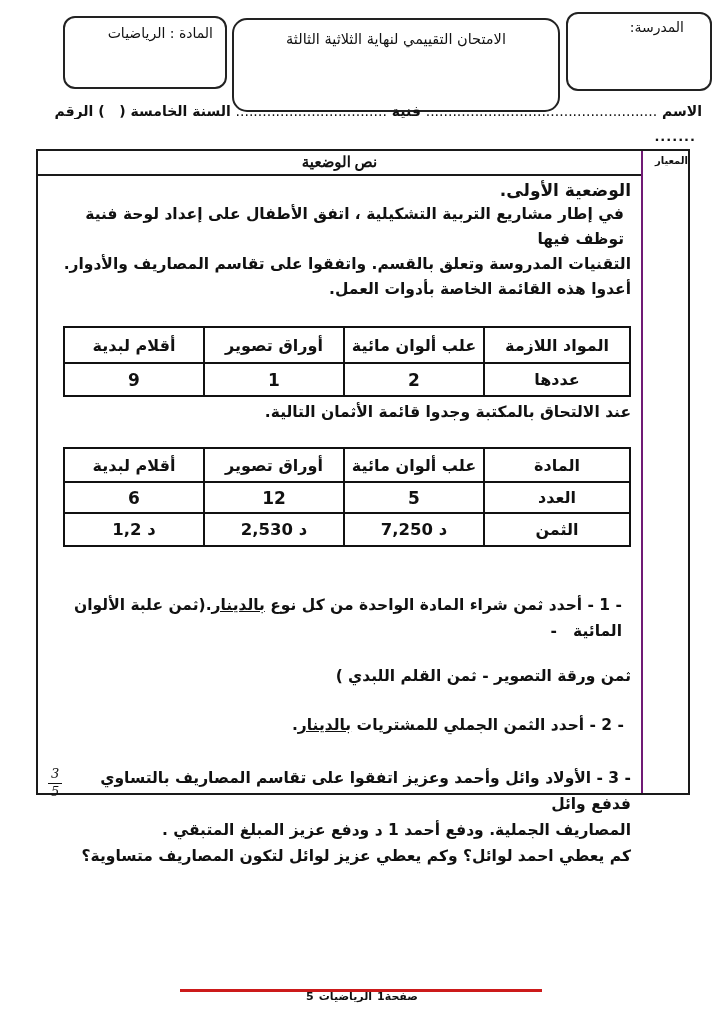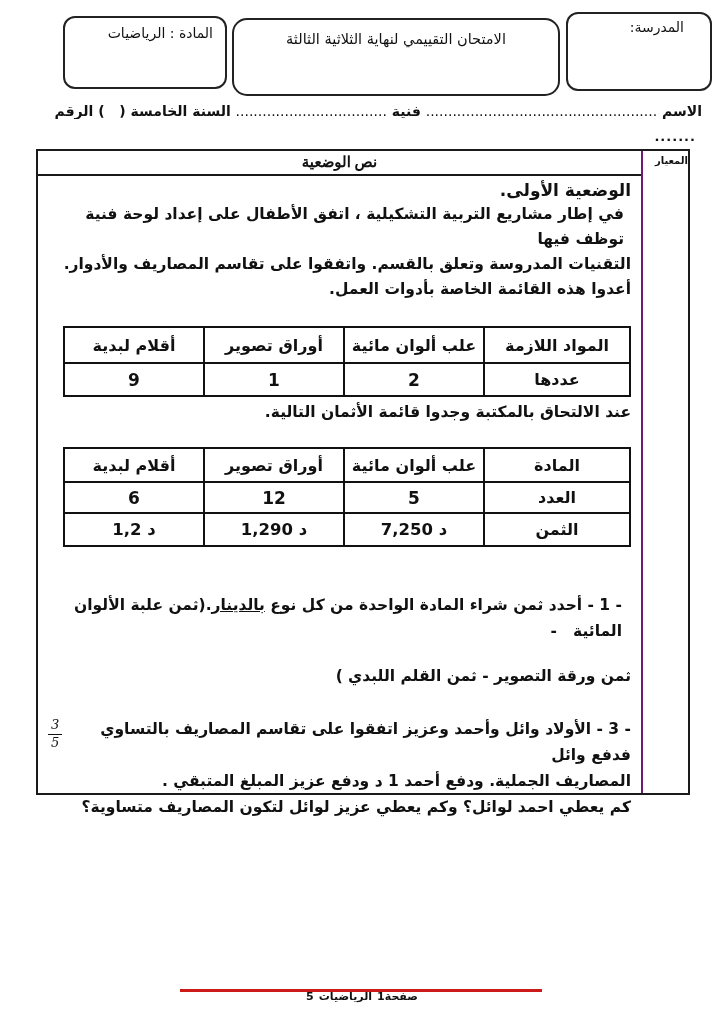--- a/index.html
+++ b/index.html
@@ -4,21 +4,21 @@
 <style>
   html,body{margin:0;padding:0;background:#888;}
   .page{
     position:relative;width:724px;height:1024px;margin:0 auto;
     background:#ffffff;overflow:hidden;direction:rtl;
     font-family:"DejaVu Sans",sans-serif;color:#111;
   }
   
   .hbox{position:absolute;border:2px solid #222;border-radius:12px;background:#fff;box-sizing:border-box;}
   .box-school{top:12px;right:12px;width:146px;height:79px;padding:5px 26px;font-size:14px;text-align:right;}
-  .box-title{top:18px;right:164px;width:328px;height:78px;border-radius:15px;padding-top:11px;text-align:center;font-size:14.5px;}
+  .box-title{top:18px;right:164px;width:328px;height:94px;border-radius:15px;padding-top:11px;text-align:center;font-size:14.5px;}
   .box-subject{top:16px;right:497px;width:164px;height:73px;padding:7px 12px;font-size:14px;text-align:right;}
   
   .info-line{
     position:absolute;top:103px;right:22px;left:18px;
     font-size:14px;font-weight:bold;white-space:nowrap;overflow:hidden;
   }
   .info-line .dots{font-weight:normal;letter-spacing:0.5px;}
   .dots-line{position:absolute;top:129px;right:28px;font-size:13px;font-weight:bold;letter-spacing:1px;}
   
   .main-box{
@@ -147,31 +147,34 @@
           </tr>
           <tr class="vrow">
             <td style="font-size:16px">العدد</td>
             <td>5</td>
             <td>12</td>
             <td>6</td>
           </tr>
           <tr class="prow">
             <td style="font-size:16px">الثمن</td>
             <td><span dir="ltr">7,250 د</span></td>
-            <td><span dir="ltr">1,290 د</span></td>
+            <td><span dir="ltr">2,530 د</span></td>
             <td><span dir="ltr">1,2 د</span></td>
           </tr>
         </tbody>
           </table>
 
         <div class="q q1">
           <span>- 1 - أحدد ثمن شراء المادة الواحدة من كل نوع </span><span class="uline">بالدينار</span><span>.(ثمن علبة الألوان المائية&nbsp;&nbsp;&nbsp;-</span>
         </div>
         <div class="q q1-l2">ثمن ورقة التصوير - ثمن القلم اللبدي )</div>
 
+        <div class="q q2">
+          <span>- 2 -  أحدد الثمن الجملي للمشتريات </span><span class="uline">بالدينار</span><span>.</span>
+        </div>
 
         <div class="q q3">
           <div class="q3-l1">
             <span>- 3 - الأولاد وائل وأحمد وعزيز اتفقوا على تقاسم المصاريف بالتساوي فدفع وائل</span>
             <span class="frac">
               <span class="fnum">3</span>
               <span class="fden">5</span>
             </span>
           </div>
           <div>المصاريف الجملية. ودفع أحمد 1 د ودفع عزيز المبلغ المتبقي .</div>

